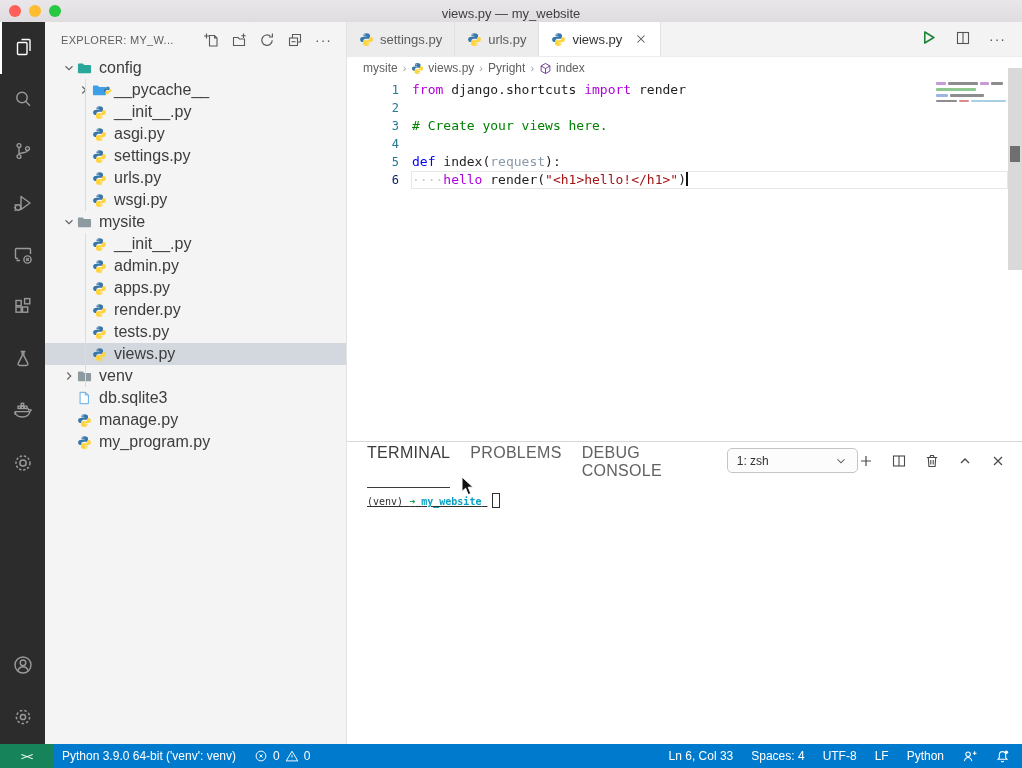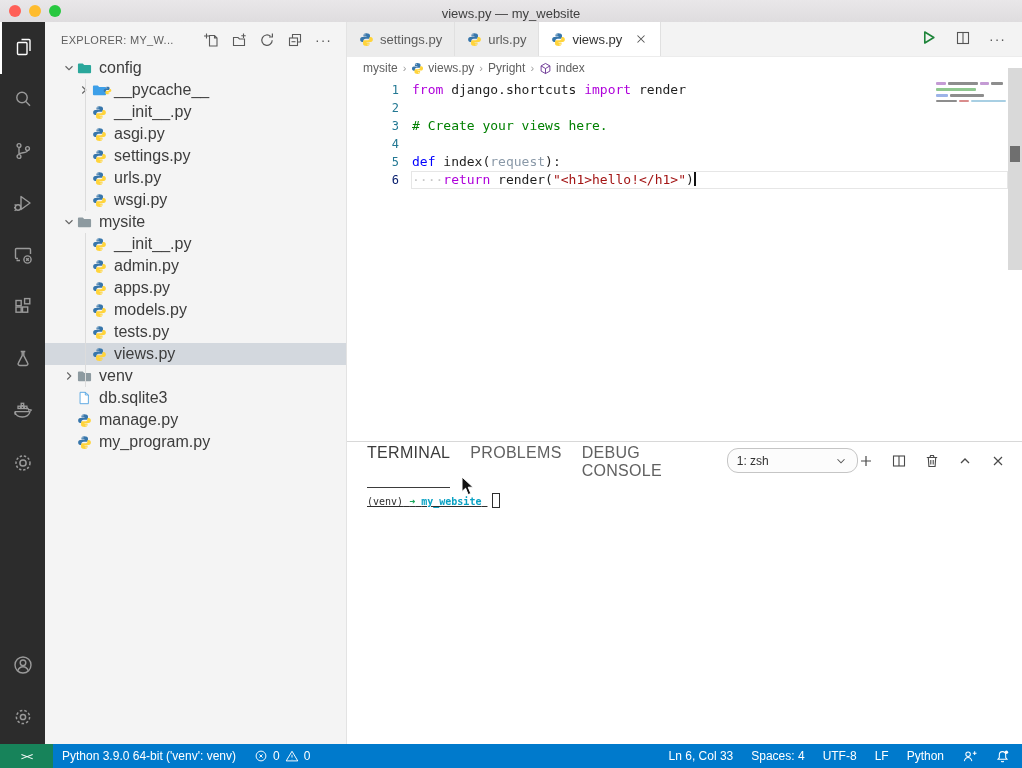--- a/index.html
+++ b/index.html
@@ -77,21 +77,21 @@
 
   .editor-scrollbar { position:absolute; right:0; top:11px; width:14px; height:202px; background:#d9d9d9; }
   .editor-scrollbar .thumb { position:absolute; left:2px; top:78px; width:10px; height:16px; background:#6f6f6f; }
 
   
   .panel { position:absolute; left:0; top:419px; width:675px; height:303px; background:#fff; border-top:1px solid #d8d8d8; }
   .panel-header { height:37px; display:flex; align-items:center; padding:0 16px 0 20px; }
   .panel-tabs { display:flex; gap:20px; }
   .ptab { font-size:16px; letter-spacing:.3px; color:#616161; cursor:pointer; padding:10px 0 8px; }
   .ptab.active { color:#3b3b3b; border-bottom:1px solid #3b3b3b; }
-  .shell-select { margin-left:58px; width:152px; height:25px; border:1px solid #c5c5c5; border-radius:11px;
+  .shell-select { margin-left:58px; width:152px; height:25px; border:1px solid #c5c5c5; border-radius:5px;
     background:#fcfcfc; display:flex; align-items:center; padding:0 9px; font-size:12px; color:#333; cursor:pointer; }
   .shell-select .sel-chev { margin-left:auto; display:flex; }
   .panel-actions { margin-left:auto; display:flex; align-items:center; gap:17px; }
   .panel-actions > * { cursor:pointer; display:flex; }
   .terminal-body { padding:14px 0 0 20px; font-family:"DejaVu Sans Mono", monospace; font-size:10px; color:#2e2e2e;text-decoration:underline; }
   .t-arrow { color:var(--c-tarrow); font-weight:bold; }
   .t-dir { color:var(--c-tdir); font-weight:bold; }
   .t-cursor { display:inline-block; width:8px; height:15px; border:1.2px solid #2e2e2e; vertical-align:-3px; margin-left:5px; }
 
   
@@ -353,21 +353,21 @@
         <span class="tree-label">apps.py</span>
       </div>
       <div class="tree-row" style="padding-left: 31px;">
         <span class="chev"></span>
         <span class="tree-icon">
           <svg width="15" height="15" viewBox="0 0 16 16">
             <path fill="#3776ab" d="M7.9 1.2c-2 0-3.1.9-3.1 2.1v1.6h3.2v.5H3.4C2.1 5.4 1.2 6.5 1.2 8c0 1.6.9 2.7 2.2 2.7h1.4V9.2c0-1.2 1.1-2 2.3-2h3c1 0 1.6-.7 1.6-1.6V3.3c0-1.2-1.7-2.1-3.8-2.1zM6.3 2.4a.65.65 0 1 1 0 1.3.65.65 0 0 1 0-1.3z"></path>
             <path fill="#ffd43b" d="M8.1 14.8c2 0 3.1-.9 3.1-2.1v-1.6H8v-.5h4.6c1.3 0 2.2-1.1 2.2-2.6 0-1.6-.9-2.7-2.2-2.7h-1.4v1.5c0 1.2-1.1 2-2.3 2h-3c-1 0-1.6.7-1.6 1.6v2.3c0 1.2 1.7 2.1 3.8 2.1zm1.6-1.2a.65.65 0 1 1 0-1.3.65.65 0 0 1 0 1.3z"></path>
           </svg>
         </span>
-        <span class="tree-label">models.py</span>
+        <span class="tree-label">render.py</span>
       </div>
       <div class="tree-row" style="padding-left: 31px;">
         <span class="chev"></span>
         <span class="tree-icon">
           <svg width="15" height="15" viewBox="0 0 16 16">
             <path fill="#3776ab" d="M7.9 1.2c-2 0-3.1.9-3.1 2.1v1.6h3.2v.5H3.4C2.1 5.4 1.2 6.5 1.2 8c0 1.6.9 2.7 2.2 2.7h1.4V9.2c0-1.2 1.1-2 2.3-2h3c1 0 1.6-.7 1.6-1.6V3.3c0-1.2-1.7-2.1-3.8-2.1zM6.3 2.4a.65.65 0 1 1 0 1.3.65.65 0 0 1 0-1.3z"></path>
             <path fill="#ffd43b" d="M8.1 14.8c2 0 3.1-.9 3.1-2.1v-1.6H8v-.5h4.6c1.3 0 2.2-1.1 2.2-2.6 0-1.6-.9-2.7-2.2-2.7h-1.4v1.5c0 1.2-1.1 2-2.3 2h-3c-1 0-1.6.7-1.6 1.6v2.3c0 1.2 1.7 2.1 3.8 2.1zm1.6-1.2a.65.65 0 1 1 0-1.3.65.65 0 0 1 0 1.3z"></path>
           </svg>
         </span>
         <span class="tree-label">tests.py</span>
@@ -509,21 +509,21 @@
       </span>
     </div>
 
   <div class="editor">
     <div class="code" id="code-lines">
         <div class="code-line"><span class="gutter-num">1</span><span class="tk-kw">from</span><span class="tk-pl"> </span><span class="tk-id">django.shortcuts</span><span class="tk-pl"> </span><span class="tk-kw">import</span><span class="tk-pl"> </span><span class="tk-id">render</span></div>
         <div class="code-line"><span class="gutter-num">2</span></div>
         <div class="code-line"><span class="gutter-num">3</span><span class="tk-cm"># Create your views here.</span></div>
         <div class="code-line"><span class="gutter-num">4</span></div>
         <div class="code-line"><span class="gutter-num">5</span><span class="tk-kw2">def</span><span class="tk-pl"> </span><span class="tk-fn">index</span><span class="tk-pl">(</span><span class="tk-pr">request</span><span class="tk-pl">):</span></div>
-        <div class="code-line active"><span class="gutter-num">6</span><span class="tk-ws">····</span><span class="tk-kw">return</span><span class="tk-pl"> </span><span class="tk-fn">render</span><span class="tk-pl">(</span><span class="tk-st">"&lt;h1&gt;hello!&lt;/h1&gt;"</span><span class="tk-pl">)</span><span class="caret"></span></div>
+        <div class="code-line active"><span class="gutter-num">6</span><span class="tk-ws">····</span><span class="tk-kw">hello</span><span class="tk-pl"> </span><span class="tk-fn">render</span><span class="tk-pl">(</span><span class="tk-st">"&lt;h1&gt;hello!&lt;/h1&gt;"</span><span class="tk-pl">)</span><span class="caret"></span></div>
       </div>
     <div class="minimap">
       <div class="mm-row">
           <span class="mm-bar" style="width:10px;background:#c49bd4"></span>
           <span class="mm-bar" style="width:30px;background:#8d8d8d"></span>
           <span class="mm-bar" style="width:9px;background:#c49bd4"></span>
           <span class="mm-bar" style="width:12px;background:#8d8d8d"></span>
         </div>
       <div class="mm-row">
           <span class="mm-bar" style="width:40px;background:#8fc78f"></span>

